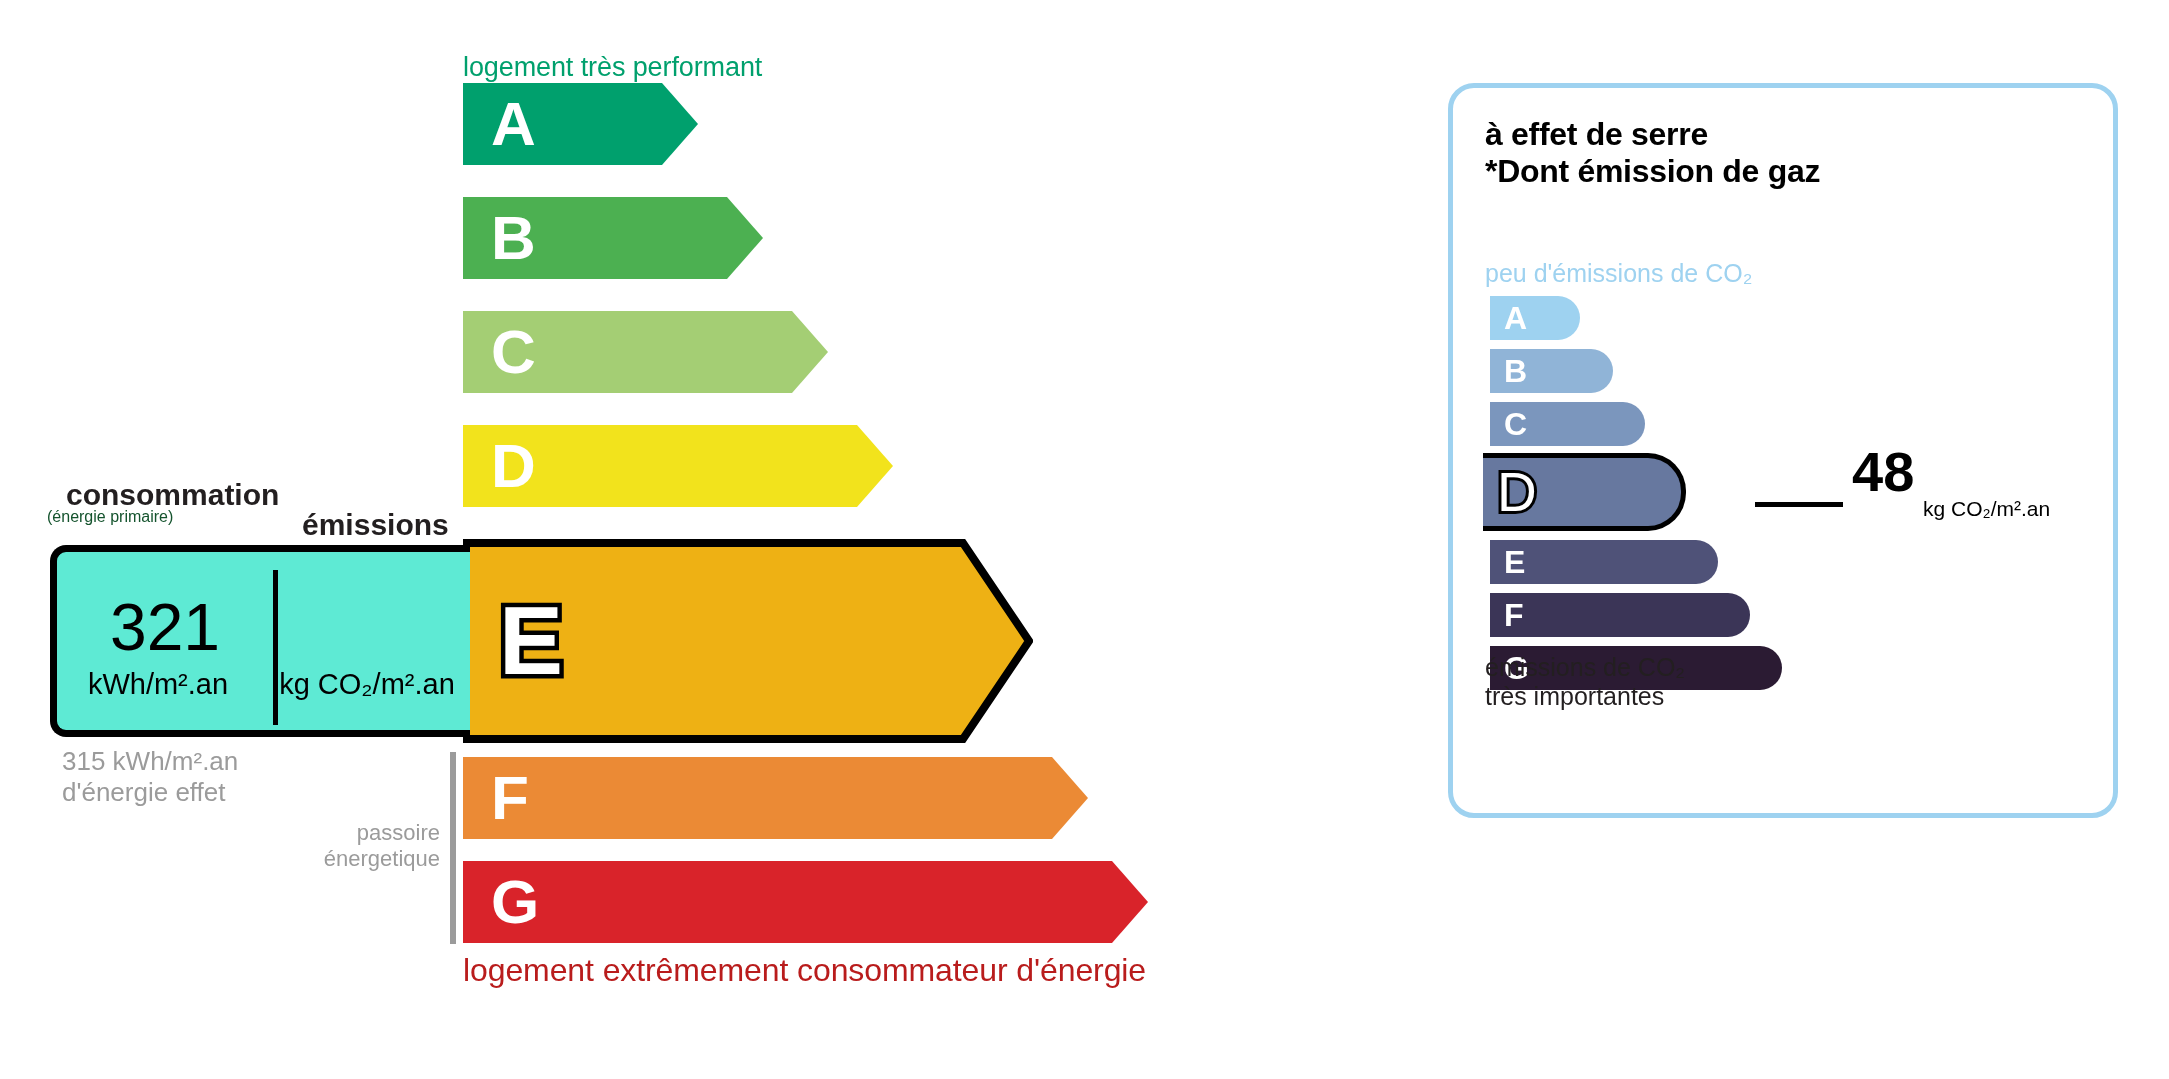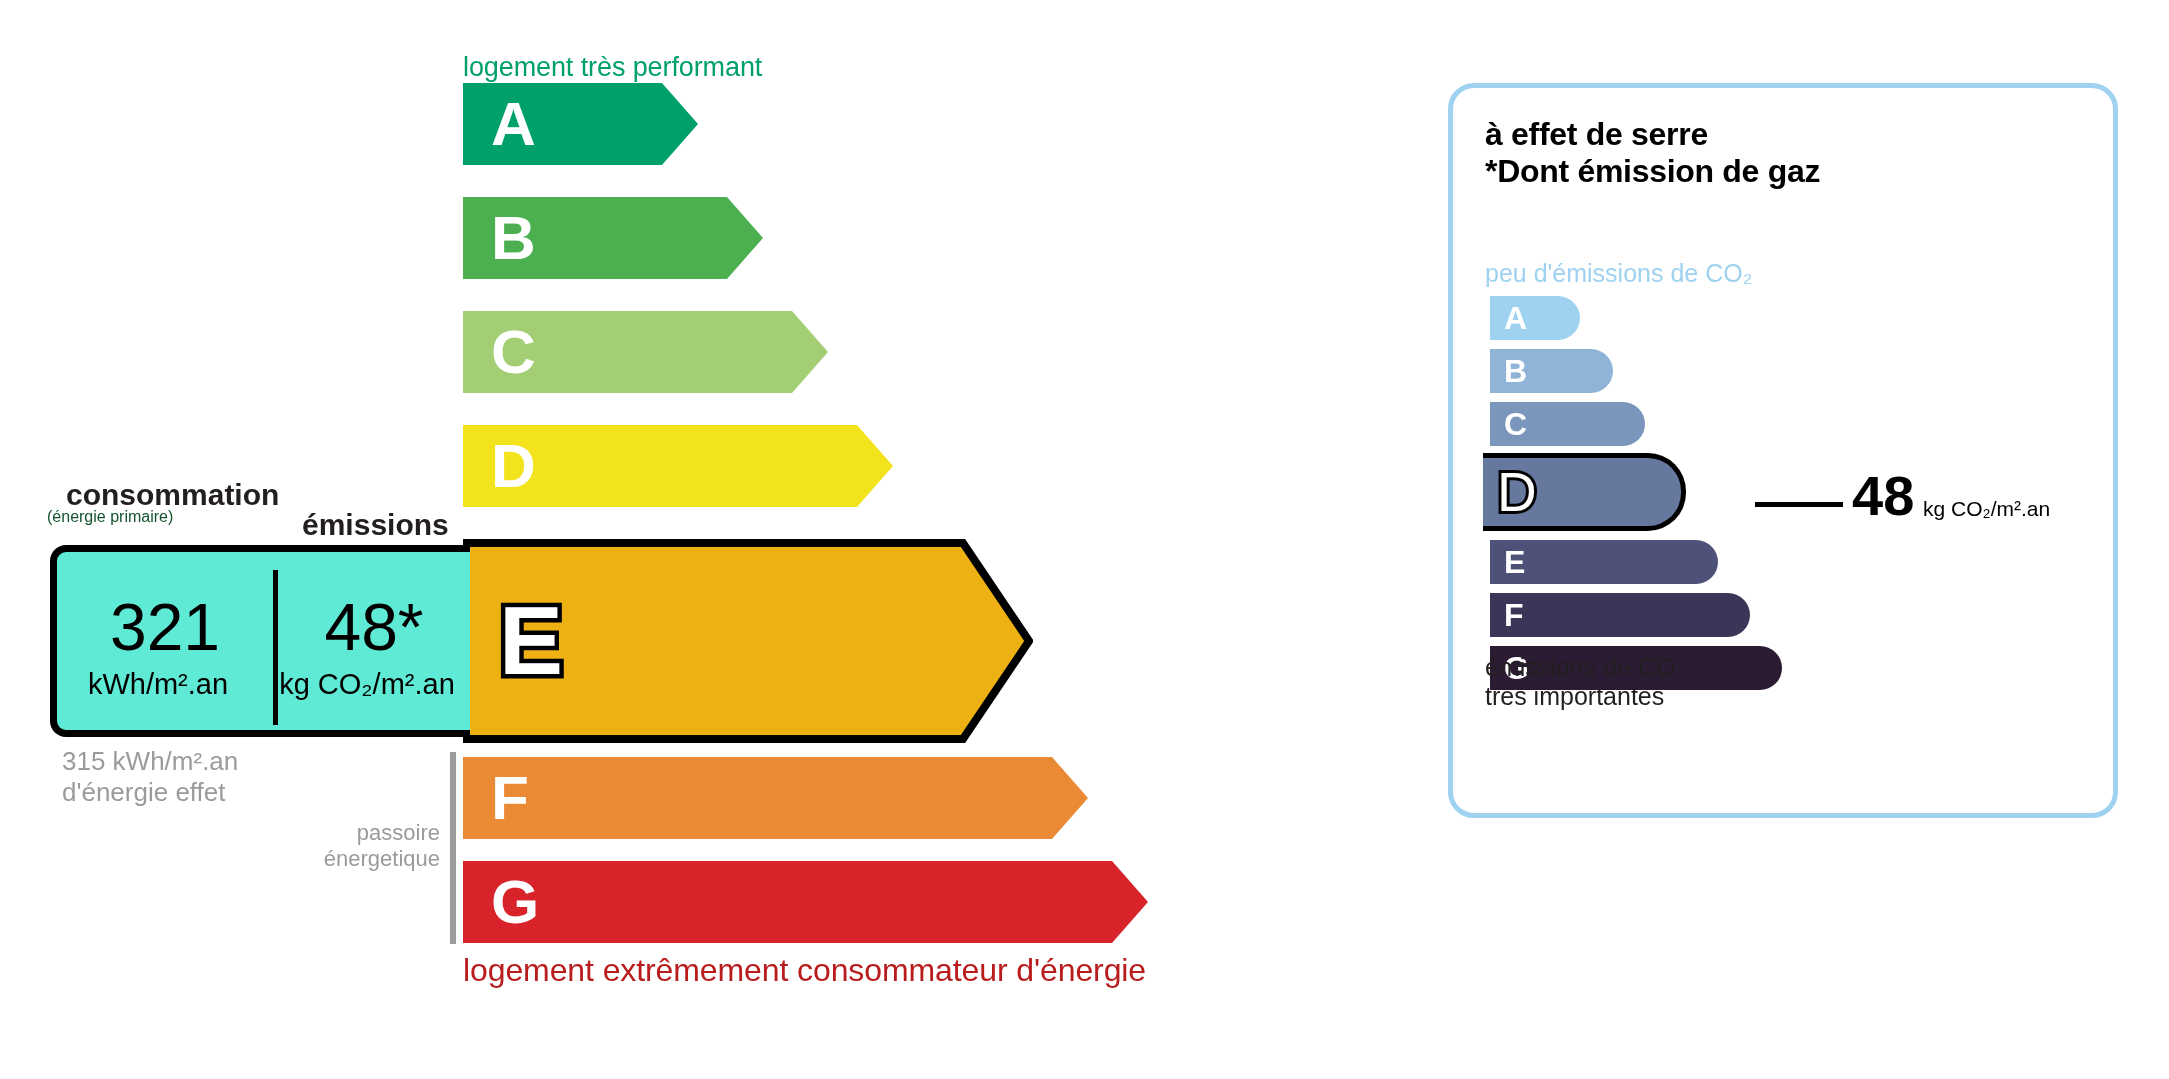--- a/index.html
+++ b/index.html
@@ -272,21 +272,21 @@
     position: absolute;
     left: 1755px;
     top: 502px;
     width: 88px;
     height: 5px;
     background: #000000;
   }
   #co2-callout-value {
     position: absolute;
     left: 1852px;
-    top: 468px;
+    top: 444px;
     font-size: 56px;
     line-height: 1;
     font-weight: bold;
     color: #000000;
   }
   #co2-callout-unit {
     position: absolute;
     left: 1923px;
     top: 497px;
     font-size: 21px;
@@ -370,21 +370,20 @@
     <div class="hdr-sub" style="left:47px; top:508px;">(énergie primaire)</div>
     <div class="hdr-label" style="left:302px; top:508px;">émissions</div>
 
     <div id="value-box">
       <div class="vb-cell" style="left:0; width:216px;">
         <div class="vb-num">321</div>
         <div class="vb-unit">kWh/m².an</div>
       </div>
       <div id="vb-divider"></div>
       <div class="vb-cell" style="left:221px; width:192px;">
-        <div class="vb-num">48*</div>
         <div class="vb-unit">kg CO₂/m².an</div>
       </div>
     </div>
 
     <div class="foot-note">
       <div>315 kWh/m².an</div>
       <div>d'énergie effet</div>
     </div>
 
     <div id="passoire-rule"></div>

